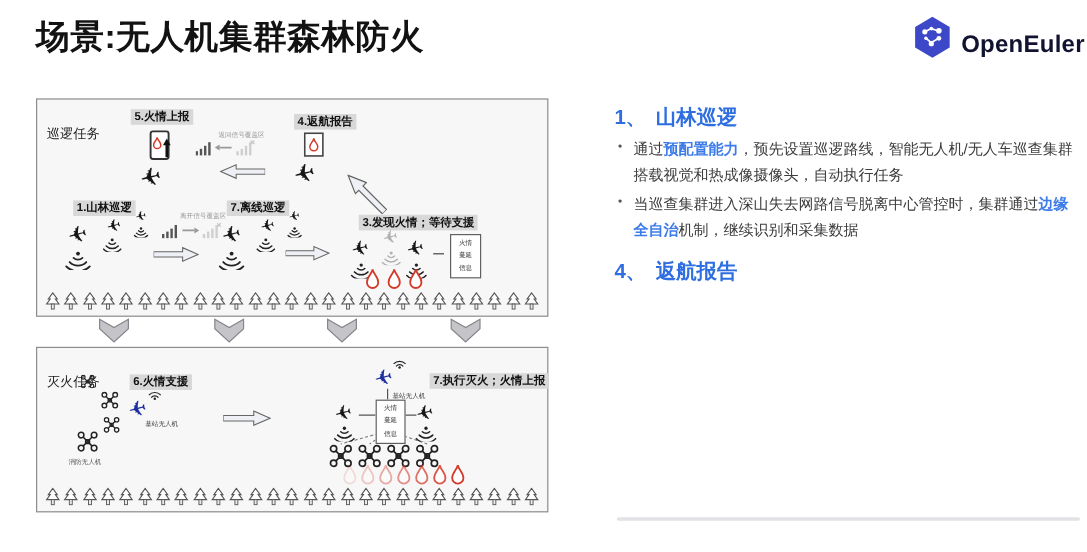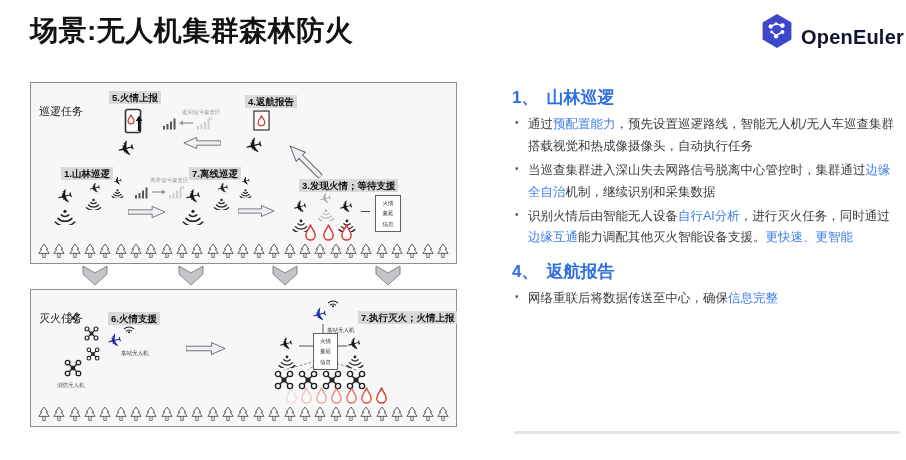--- a/index.html
+++ b/index.html
@@ -38,21 +38,21 @@
   .rot-upleft{transform:rotate(-135deg);}
   .mirror{transform:scaleX(-1);}
 
   
   .content{position:absolute;left:512px;top:86px;width:390px;}
   .sec-h{font-size:17px;font-weight:800;color:#2e6ee0;margin:11px 0 5px;}
   .sec-h:first-child{margin-top:0;}
   .sec-h .num{margin-right:8px;}
   .bullet{position:relative;padding-left:16px;font-size:12.5px;line-height:1.75;color:#3c3c3c;margin:2px 0;}
   .bullet::before{content:"•";position:absolute;left:3px;top:0;color:#555;font-size:10px;}
-  .hl{color:#3d7ce8;font-weight:400;}
+  .hl{color:#3d7ce8;font-weight:700;}
   .bottom-line{position:absolute;left:514px;top:431px;width:386px;height:3px;background:#e2e2e7;border-radius:2px;}
 </style>
 </head>
 <body>
 
 <div class="slide">
 
   <div class="page-title">场景:无人机集群森林防火</div>
 
   <div class="logo">
@@ -696,26 +696,20 @@
       <span class="num">1、</span><span>山林巡逻</span>
     </div>
     <div class="bullet">
       <span>通过</span><span class="hl">预配置能力</span><span>，预先设置巡逻路线，智能无人机/无人车巡查集群搭载视觉和热成像摄像头，自动执行任务</span>
     </div>
 
     <div class="bullet">
       <span>当巡查集群进入深山失去网路信号脱离中心管控时，集群通过</span><span class="hl">边缘全自治</span><span>机制，继续识别和采集数据</span>
     </div>
 
-    <div class="bullet">
-      <span>识别火情后由智能无人设备</span><span class="hl">自行AI分析</span><span>，进行灭火任务，同时通过</span><span class="hl">边缘互通</span><span>能力调配其他灭火智能设备支援。</span><span class="hl">更快速、更智能</span>
-    </div>
 
     <div class="sec-h">
       <span class="num">4、</span><span>返航报告</span>
     </div>
-    <div class="bullet">
-      <span>网络重联后将数据传送至中心，确保</span><span class="hl">信息完整</span>
-    </div>
   </div>
 
   <div class="bottom-line"></div>
 </div>
 
 </body></html>

